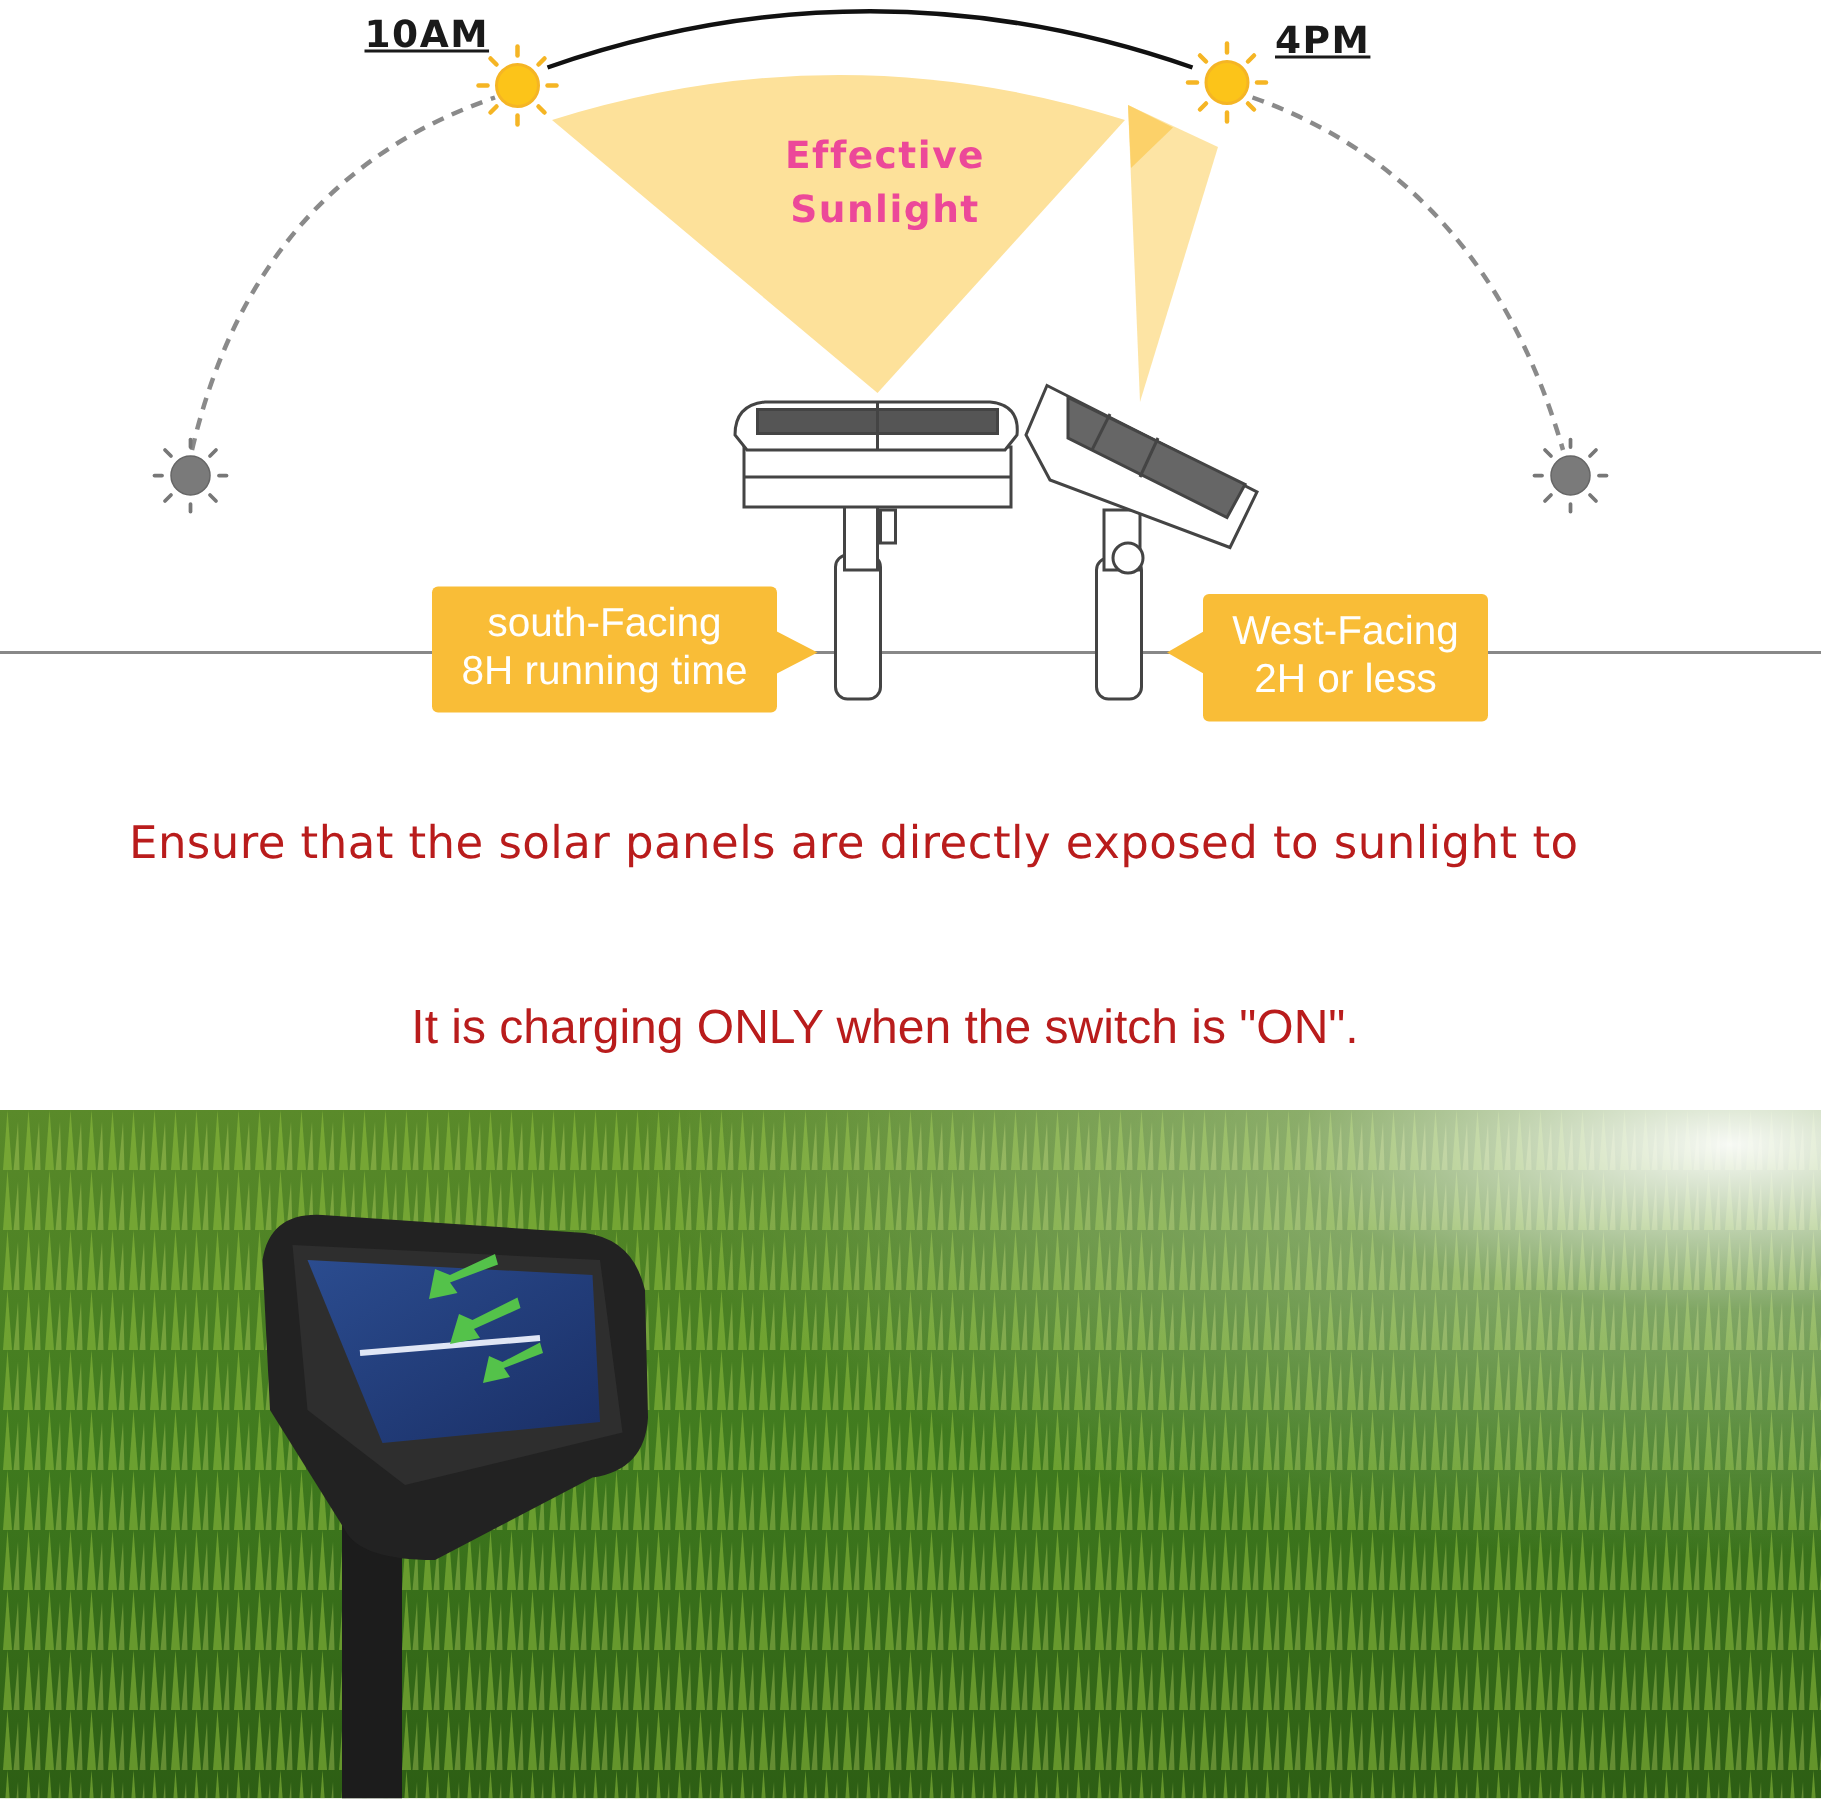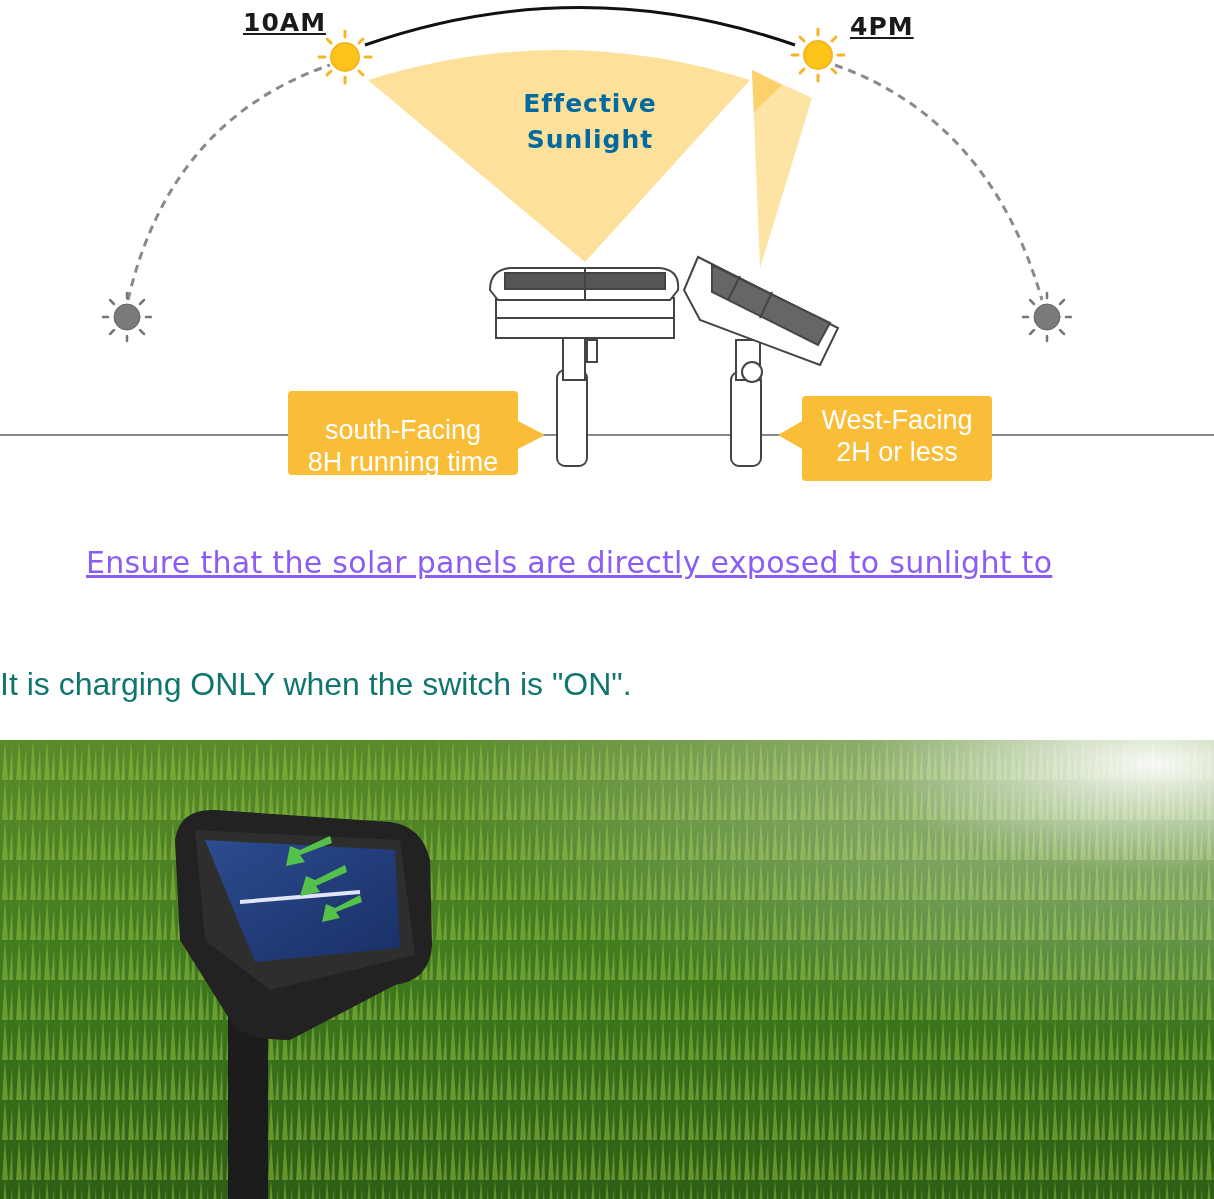--- a/index.html
+++ b/index.html
@@ -1,24 +1,24 @@
 <!DOCTYPE html>
 <html><head>
 <meta charset="utf-8">
 <style>
   html, body { margin:0; padding:0; }
   body { width:1214px; height:1199px; background:#ffffff; position:relative; overflow:hidden; font-family:"Liberation Sans", sans-serif; }
   #diagram { position:absolute; left:0; top:0; width:1214px; height:500px; }
   .time-label { position:absolute; font-family:"DejaVu Sans", sans-serif; font-weight:bold; font-size:25px; color:#1a1a1a; letter-spacing:1px;text-decoration:underline; }
-  .eff-label { position:absolute; left:480px; top:86px; width:220px; text-align:center; font-family:"DejaVu Sans", sans-serif; font-weight:bold; font-size:25px; line-height:36px; color:#0369a1; letter-spacing:1px; }
+  .eff-label { position:absolute; left:480px; top:86px; width:220px; text-align:center; font-family:"DejaVu Sans", sans-serif; font-weight:bold; font-size:25px; line-height:36px; color:#ec4899; letter-spacing:1px; }
   .callout { position:absolute; background:#f9bd37; color:#ffffff; text-align:center; font-family:"Liberation Sans", sans-serif; font-size:27px; line-height:32px; border-radius:4px; }
-  .callout-south { left:288px; top:391px; width:230px; height:84px; padding-top:23px; box-sizing:border-box; }
+  .callout-south { left:288px; top:391px; width:230px; height:84px; padding-top:8px; box-sizing:border-box; }
   .callout-west { left:802px; top:396px; width:190px; height:85px; padding-top:8px; box-sizing:border-box; }
-  .main-text { position:absolute; left:86px; top:536px; width:1100px; font-family:"DejaVu Sans", sans-serif; font-size:30px; line-height:54px; color:#8b5cf6; letter-spacing:0.3px;text-decoration:underline; }
-  .note-text { position:absolute; left:0; top:666px; width:1180px; font-family:"Liberation Sans", sans-serif; font-size:32px; color:#0f766e; }
+  .main-text { position:absolute; left:86px; top:536px; width:1100px; font-family:"DejaVu Sans", sans-serif; font-size:30px; line-height:54px; color:#b91c1c; letter-spacing:0.3px; }
+  .note-text { position:absolute; left:0; top:666px; width:1180px; text-align:center; font-family:"Liberation Sans", sans-serif; font-size:32px; color:#b91c1c; }
   #grass { position:absolute; left:0; top:740px; width:1214px; height:459px; overflow:hidden; }
 </style>
 </head>
 <body>
 
 <svg id="diagram" viewBox="0 0 1214 500">
 
   <path d="M128 300 Q 170 120 330 65" fill="none" stroke="#8a8a8a" stroke-width="3" stroke-dasharray="8 6"></path>
   <path d="M835 65 Q 990 120 1042 300" fill="none" stroke="#8a8a8a" stroke-width="3" stroke-dasharray="8 6"></path>
 

